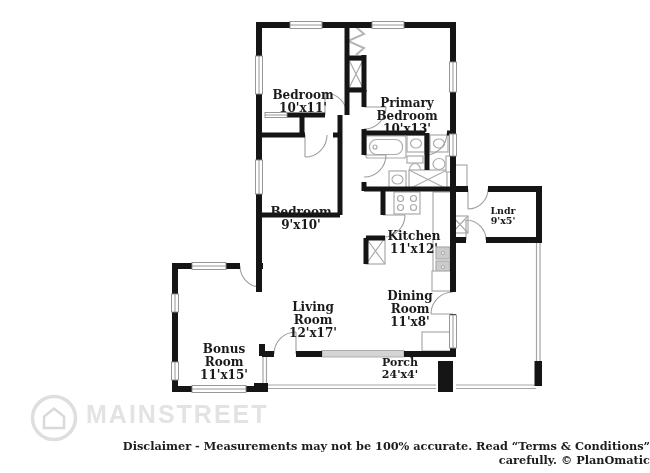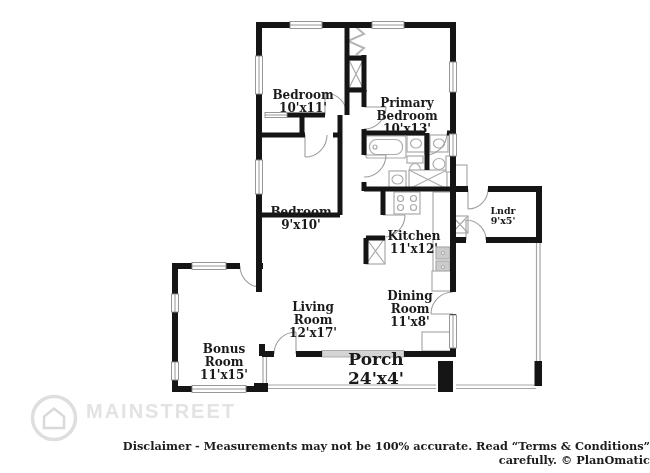--- a/index.html
+++ b/index.html
@@ -6,25 +6,25 @@
   .stage{position:relative;width:650px;height:473px;background:#fff;overflow:hidden;
          font-family:"DejaVu Serif",serif;}
   .plan-svg{position:absolute;left:0;top:0;}
   .rlabel{position:absolute;transform:translate(-50%,-50%);text-align:center;
           font-family:"DejaVu Serif",serif;font-weight:700;color:#1a1a1a;
           line-height:1.1;white-space:nowrap;}
   .rlabel span{display:block;}
   .sz-l{font-size:12px;margin-top:34px;}
   .sz-m{font-size:12px;}
   .sz-s{font-size:9.5px;}
-  .sz-p{font-size:17px;}
+  .sz-p{font-size:11px;margin-left:24px;}
   .logo{position:absolute;left:28px;top:392px;width:320px;height:56px;}
   .logo-icon{position:absolute;left:0;top:0;}
   .logo-title{position:absolute;left:58px;top:8px;font-family:"Liberation Sans",sans-serif;
-              font-size:20px;font-weight:700;letter-spacing:2px;color:#e3e3e3;}
+              font-size:25px;font-weight:700;letter-spacing:2px;color:#e3e3e3;}
   .logo-sub{position:absolute;left:60px;top:34px;font-family:"Liberation Sans",sans-serif;
             font-size:14px;font-weight:400;letter-spacing:4px;color:#ebebeb;}
   .disclaimer{position:absolute;left:84px;top:439px;width:566px;
               font-family:"DejaVu Serif",serif;font-size:11.3px;font-weight:700;color:#1c1c1c;text-align:right;}
 </style>
 </head>
 <body>
 
 <div class="stage">
 

